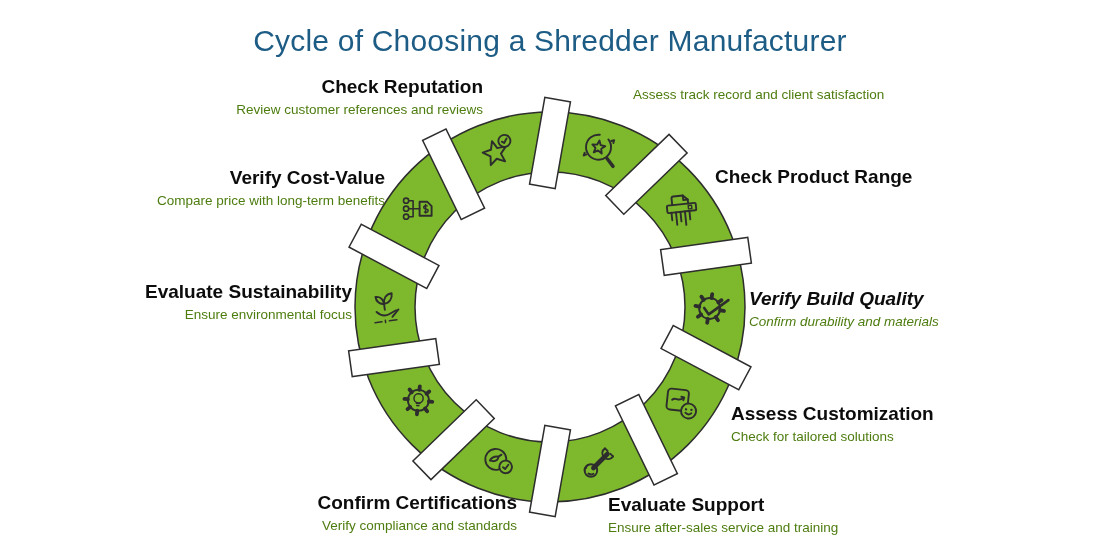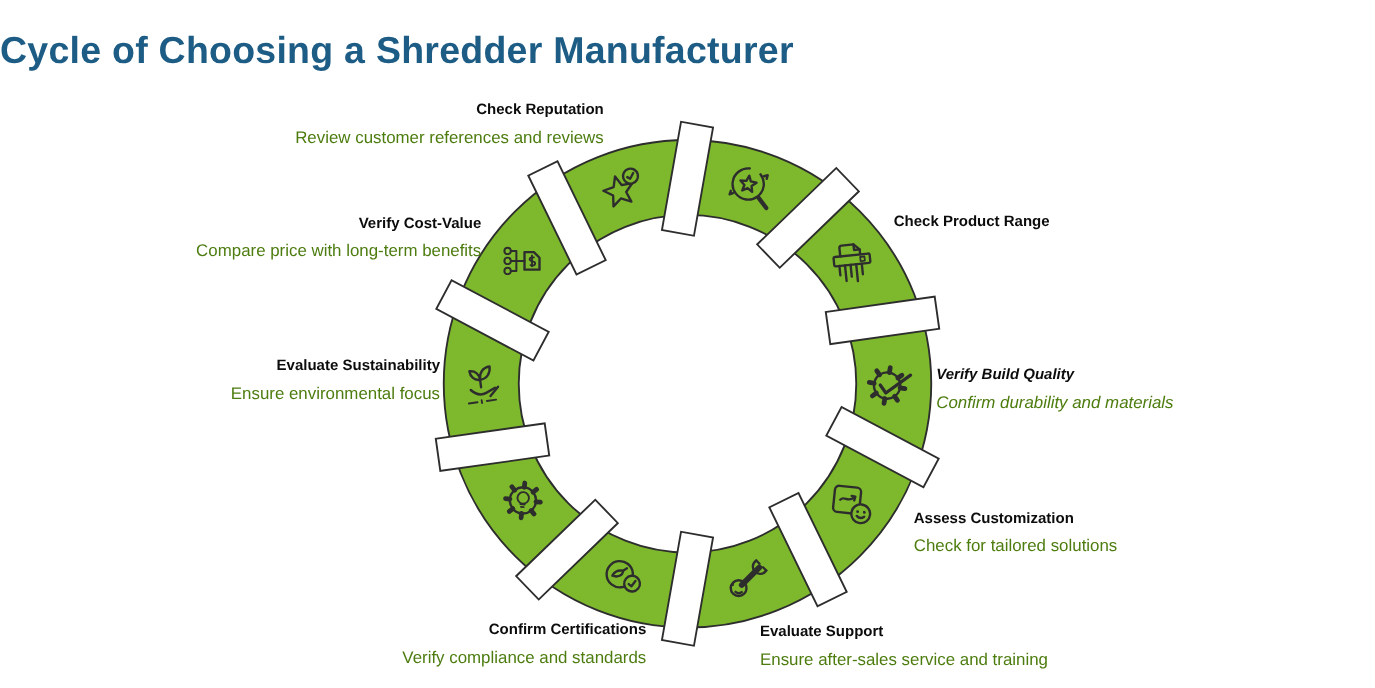--- a/index.html
+++ b/index.html
@@ -1,24 +1,24 @@
 <!DOCTYPE html>
 <html><head>
 <meta charset="utf-8">
 <style>
   html,body { margin:0; padding:0; background:#ffffff; font-family:"Liberation Sans", sans-serif; }
   .stage { position:relative; width:1100px; height:550px; background:#fff; overflow:hidden; }
   .main-title {
     position:absolute; top:24px; left:0; width:100%;
-    font-size:30px; font-weight:bold;
+    text-align:center; font-size:30px; font-weight:normal;
     color:#1d5c85; letter-spacing:0.2px;
   }
   .diagram-svg { position:absolute; left:0; top:0; }
   .label { position:absolute; white-space:nowrap; }
-  .label .t { font-size:12px; font-weight:bold; color:#0c0c0c; line-height:20px; }
+  .label .t { font-size:19px; font-weight:bold; color:#0c0c0c; line-height:20px; }
   .label .d { font-size:13.5px; color:#4d7c0f; margin-top:5px; line-height:16px; }
   .align-right { text-align:right; }
   .align-left { text-align:left; }
   .s-reputation     { top:77px;  right:617px; }
   .s-experience     { top:82px;  left:633px; }
   .s-product        { top:167px; left:715px; }
   .s-quality        { top:289px; left:749px;font-style:italic; }
   .s-customization  { top:404px; left:731px; }
   .s-support        { top:495px; left:608px; }
   .s-certifications { top:493px; right:583px; }
@@ -133,20 +133,21 @@
     <use href="#i-gearbulb" transform="translate(394.1,378.8) rotate(6 24 24)"></use>
     <use href="#i-plant" transform="translate(363,283) rotate(-8 24 24)"></use>
     <use href="#i-tag" transform="translate(394.1,187.2)"></use>
   </svg>
 
   <div class="label align-right s-reputation">
     <div class="t">Check Reputation</div>
     <div class="d">Review customer references and reviews</div>
   </div>
   <div class="label align-left s-experience">
+    <div class="d">Assess track record and client satisfaction</div>
   </div>
   <div class="label align-left s-product">
     <div class="t">Check Product Range</div>
   </div>
   <div class="label align-left s-quality">
     <div class="t">Verify Build Quality</div>
     <div class="d">Confirm durability and  materials</div>
   </div>
   <div class="label align-left s-customization">
     <div class="t">Assess Customization</div>

